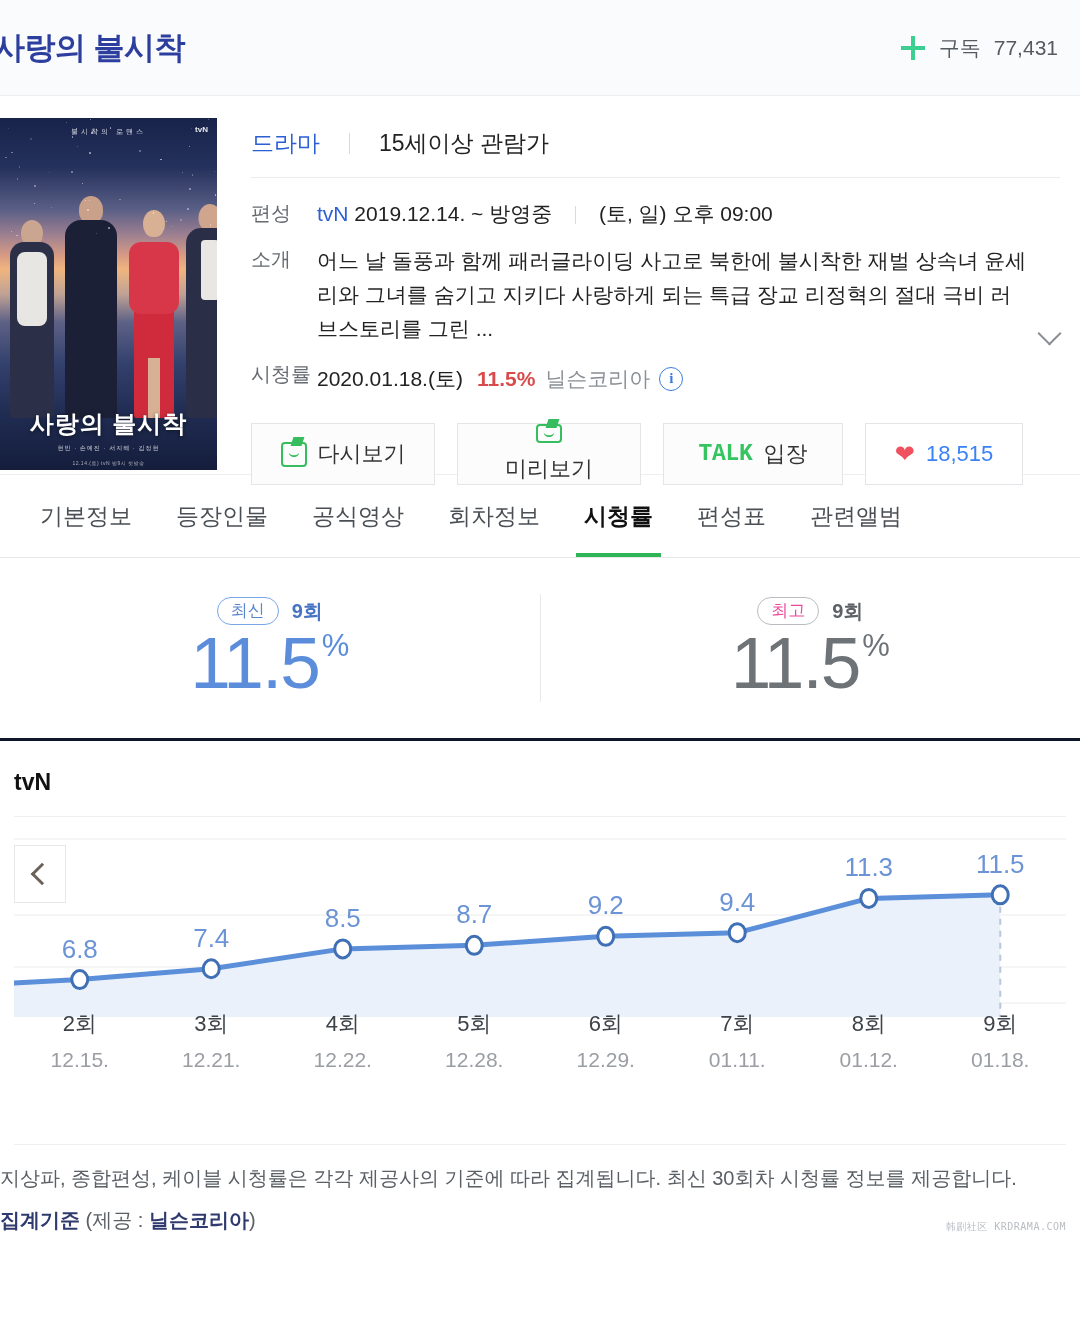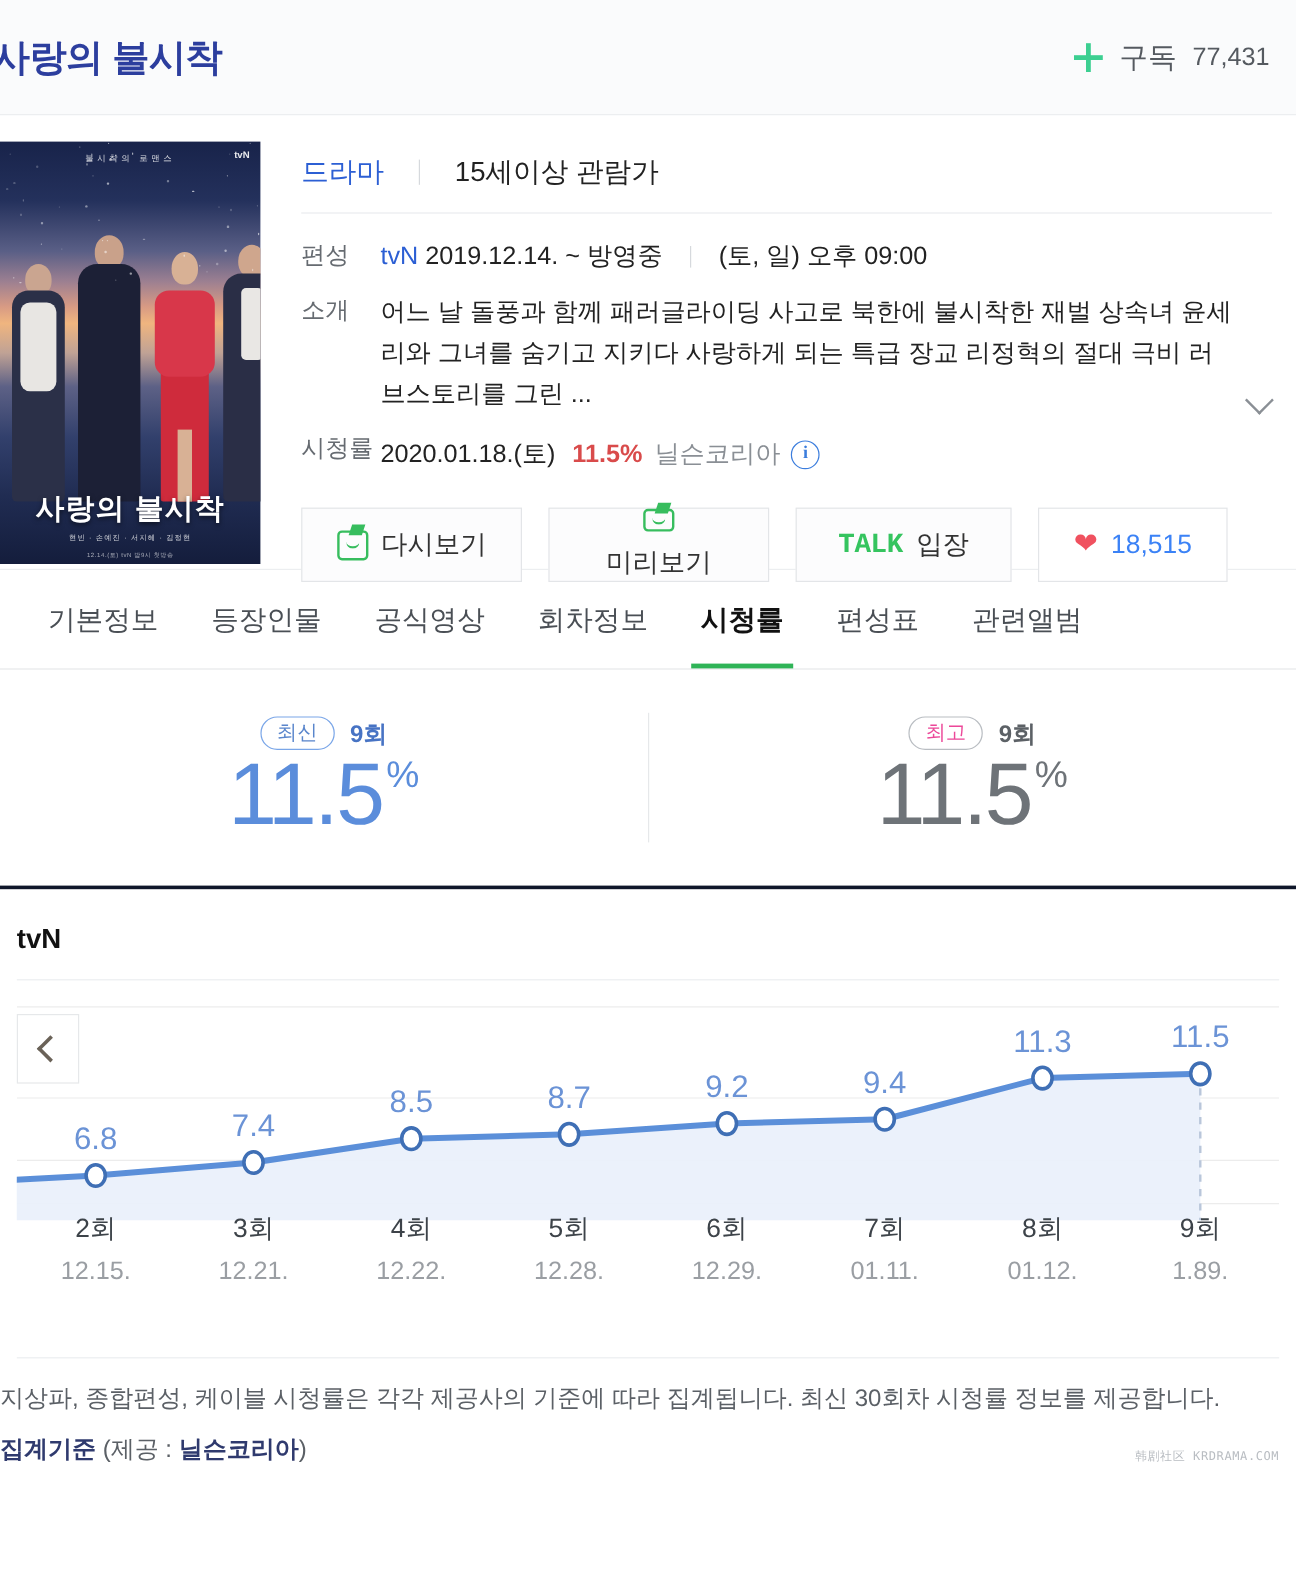--- a/index.html
+++ b/index.html
@@ -53,21 +53,21 @@
     position: absolute;
     background: #3ccf91;
   }
   .plus-icon::before {
     left: 11px; top: 1px; width: 4px; height: 24px;
   }
   .plus-icon::after {
     top: 11px; left: 1px; height: 4px; width: 24px;
   }
   .sub-label {
-    font-size: 24px;
+    font-size: 21px;
     color: #555a60;
     font-weight: 400;
   }
   .sub-count {
     font-size: 21px;
     color: #555a60;
     font-weight: 400;
   }
 
   
@@ -477,21 +477,21 @@
   .xtick .dt {
     font-size: 21px;
     color: #9a9ea3;
     display: block;
   }
 
   
   .footer {
     border-top: 1px solid #eceef0;
     padding: 20px 0 0 0;
-    margin: 4px 14px;
+    margin: 17px 14px;
     position: relative;
     height: 96px;
     box-sizing: border-box;
   }
   .foot-line {
     font-size: 20px;
     color: #5b6066;
     margin-left: -14px;
     white-space: nowrap;
   }
@@ -758,21 +758,21 @@
       <div class="xtick">
         <span class="ep">7회</span>
         <span class="dt">01.11.</span>
       </div>
       <div class="xtick">
         <span class="ep">8회</span>
         <span class="dt">01.12.</span>
       </div>
       <div class="xtick">
         <span class="ep">9회</span>
-        <span class="dt">1.89.</span>
+        <span class="dt">01.18.</span>
       </div>
     </div>
   </div>
 </div>
 
 <div class="footer">
   <div class="foot-line">지상파, 종합편성, 케이블 시청률은 각각 제공사의 기준에 따라 집계됩니다. 최신 30회차 시청률 정보를 제공합니다.</div>
   <div class="foot-line2">
     <span class="foot-strong">집계기준</span><span> (제공 : </span><span class="foot-strong">닐슨코리아</span><span>)</span>
   </div>

